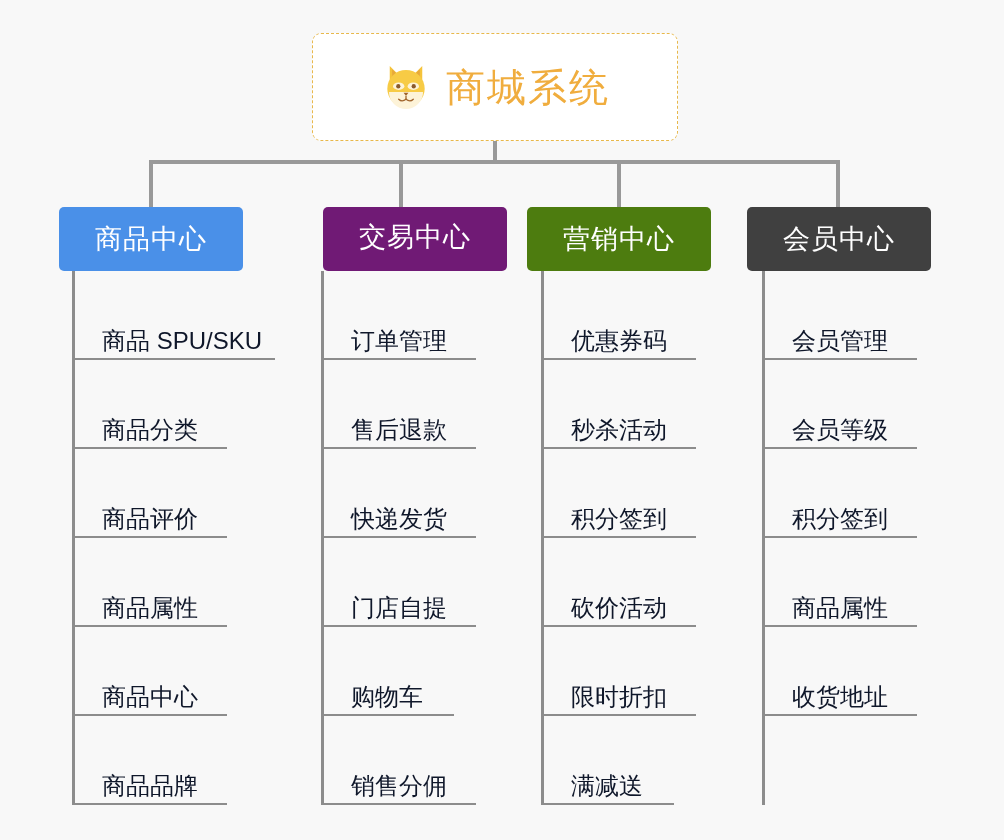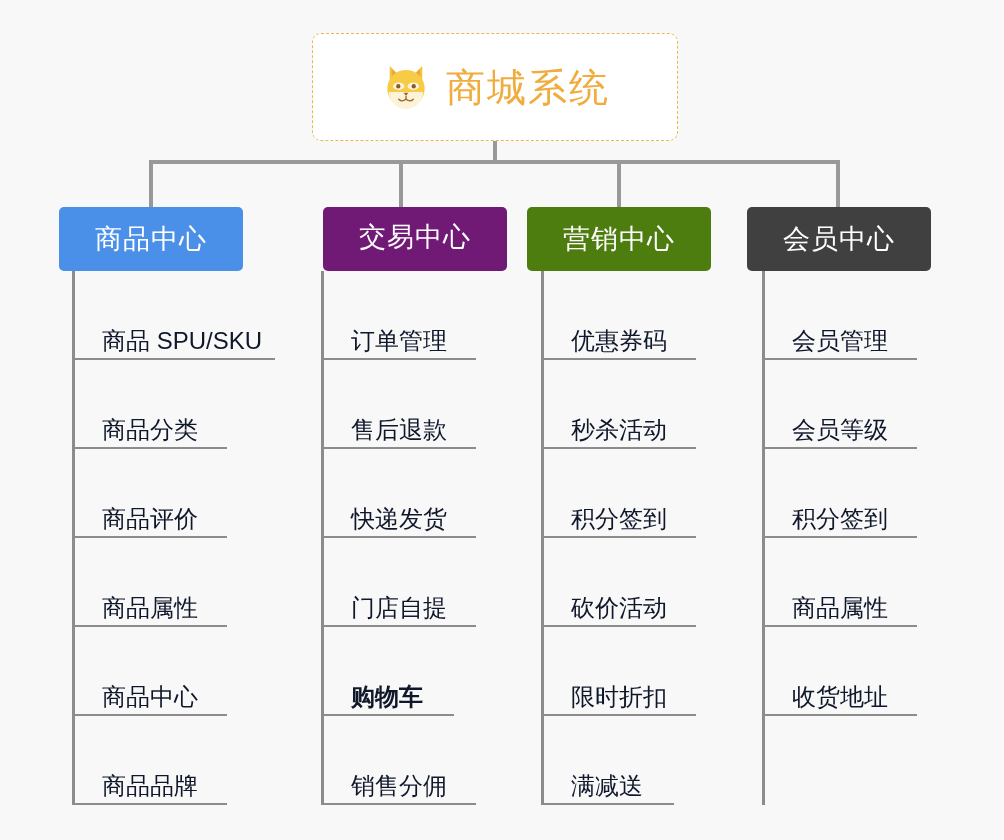--- a/index.html
+++ b/index.html
@@ -196,21 +196,21 @@
       </div>
     <div class="leaf-item" style="width: 155px; border-bottom-color: rgb(140, 140, 140);">
         <span class="leaf-label">售后退款</span>
       </div>
     <div class="leaf-item" style="width: 155px; border-bottom-color: rgb(140, 140, 140);">
         <span class="leaf-label">快递发货</span>
       </div>
     <div class="leaf-item" style="width: 155px; border-bottom-color: rgb(140, 140, 140);">
         <span class="leaf-label">门店自提</span>
       </div>
-    <div class="leaf-item" style="width: 133px; border-bottom-color: rgb(140, 140, 140); font-weight: bold;">
+    <div class="leaf-item" style="width: 133px; border-bottom-color: rgb(140, 140, 140);">
         <span class="leaf-label">购物车</span>
       </div>
     <div class="leaf-item" style="width: 155px; border-bottom-color: rgb(140, 140, 140);">
         <span class="leaf-label">销售分佣</span>
       </div>
   </div>
 
   <div class="category-box" style="left: 527px; background: #4d7c0f;">
     <span class="category-label">营销中心</span>
   </div>

